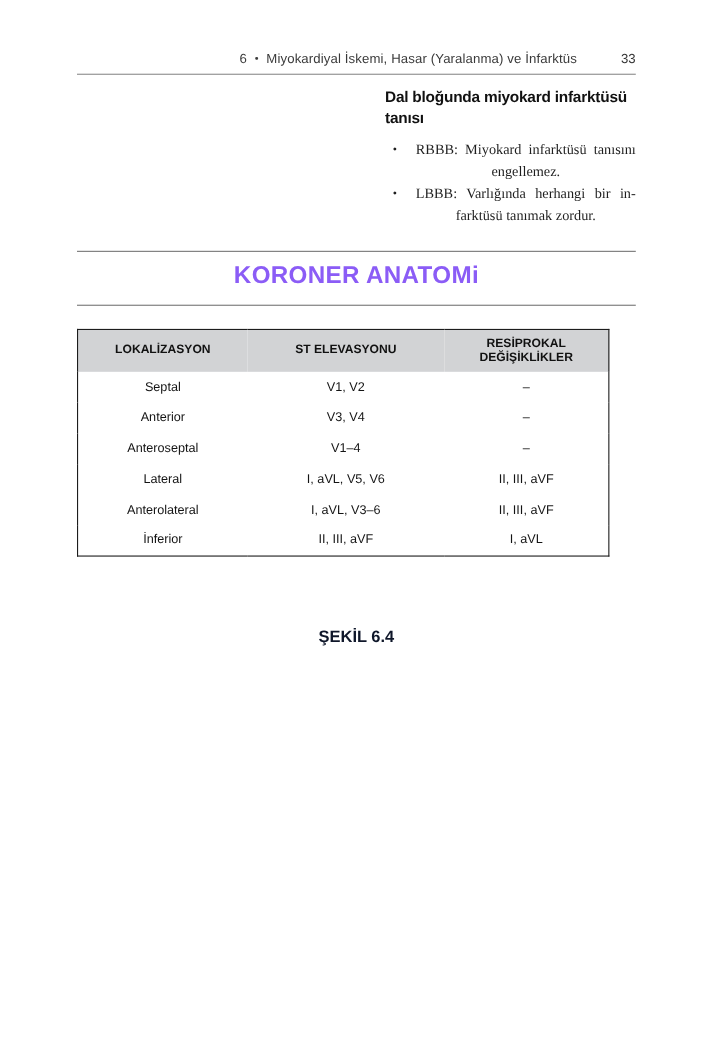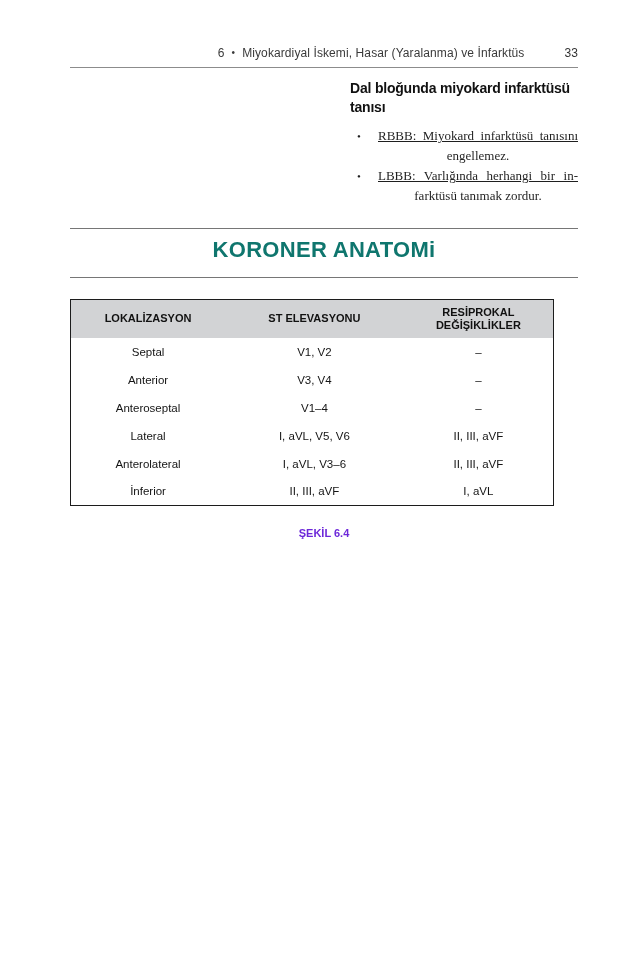--- a/index.html
+++ b/index.html
@@ -62,21 +62,21 @@
     line-height: 20px;
     color: #1f1f1f;
   }
   .note-li .marker {
     width: 28px;
     padding-left: 7px;
     font-size: 11px;
     line-height: 20px;
   }
   .note-li .li-text { width: 200px; }
-  .note-li .li-text .jline { text-align: justify; text-align-last: justify; white-space: nowrap; text-decoration: underline; }
+  .note-li .li-text .jline { text-align: justify; text-align-last: justify; white-space: nowrap; }
   .note-li .li-text .lline { text-align: center; }
 
   
   .rule {
     position: absolute;
     left: 70px;
     width: 508px;
     height: 1px;
     background: #767676;
   }
@@ -84,21 +84,21 @@
   .rule-bottom { top: 277px; }
   .section-title {
     position: absolute;
     left: 70px;
     top: 237px;
     width: 508px;
     text-align: center;
     font-weight: 700;
     font-size: 22px;
     letter-spacing: 0.3px;
-    color: #0f766e;
+    color: #8b5cf6;
   }
 
   
   .anat-table {
     position: absolute;
     left: 70px;
     top: 299px;
     width: 484px;
     border-collapse: collapse;
     border: 1.5px solid #1c1c1c;
@@ -123,26 +123,26 @@
     font-size: 11.5px;
     text-align: center;
     vertical-align: middle;
     color: #141414;
   }
 
   
   .fig-caption {
     position: absolute;
     left: 70px;
-    top: 527px;
-    width: 508px;
-    text-align: center;
-    font-weight: 700;
-    font-size: 11px;
-    color: #6d28d9;
+    top: 571px;
+    width: 508px;
+    text-align: center;
+    font-weight: 700;
+    font-size: 15px;
+    color: #0f172a;
   }
 </style>
 </head>
 <body>
 
 <div class="page">
 
   <div class="running-head">
     <span class="chap-num">6</span>
     <span class="head-sep">•</span>

